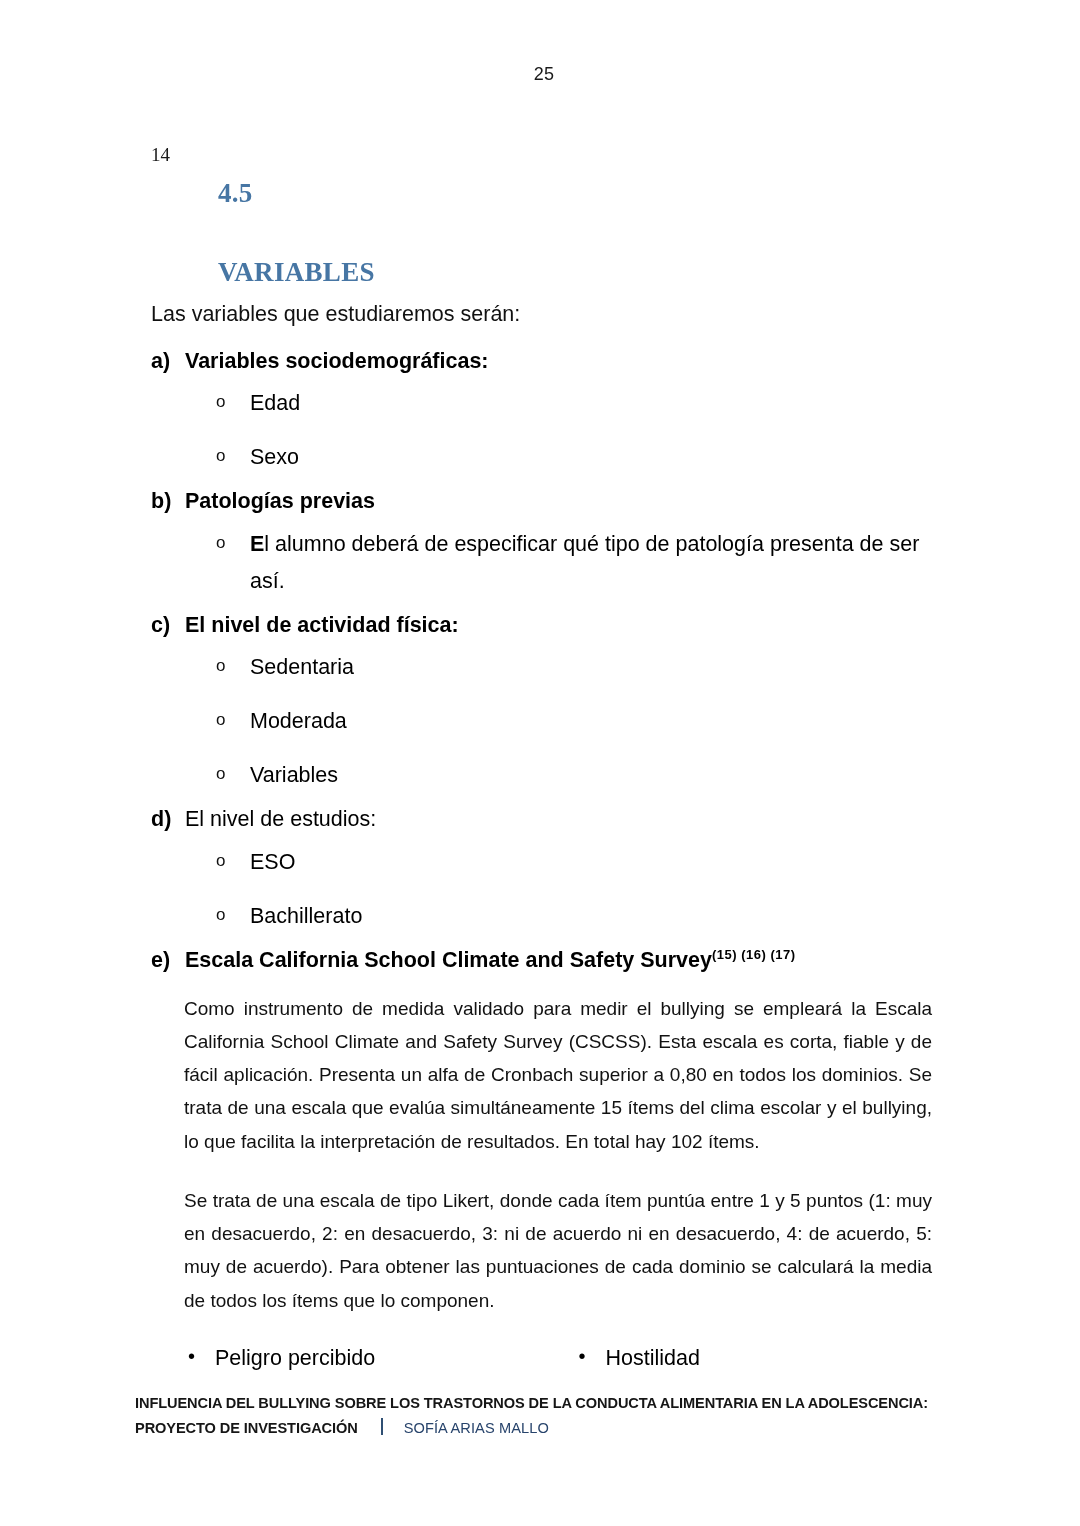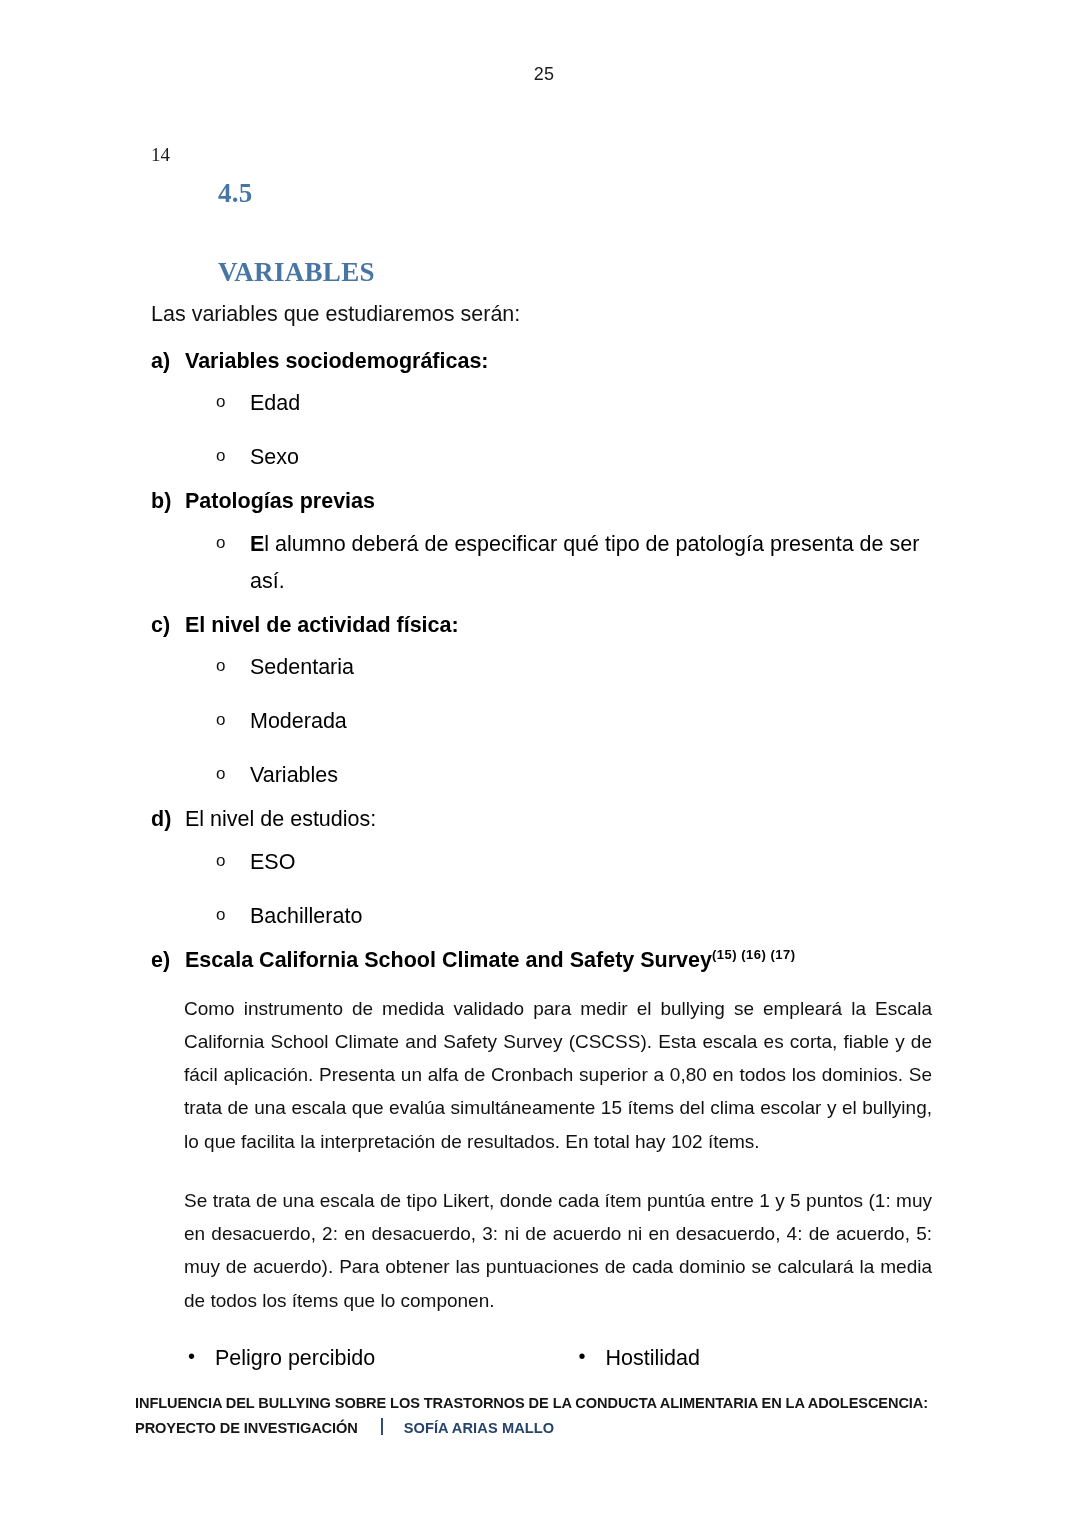--- a/index.html
+++ b/index.html
@@ -182,21 +182,21 @@
   .footer-sep {
     display: inline-block;
     width: 2px;
     height: 17px;
     background: #2f4f73;
     margin: 0 9px 0 11px;
     position: relative;
     top: 2px;
   }
   .footer-author {
-    font-weight: bold;
+    font-weight: normal;
     color: #27436b;
     letter-spacing: .1px;
   }
 </style>
 </head>
 <body>
 
 <div class="page">
 
   <div class="page-number">25</div>

